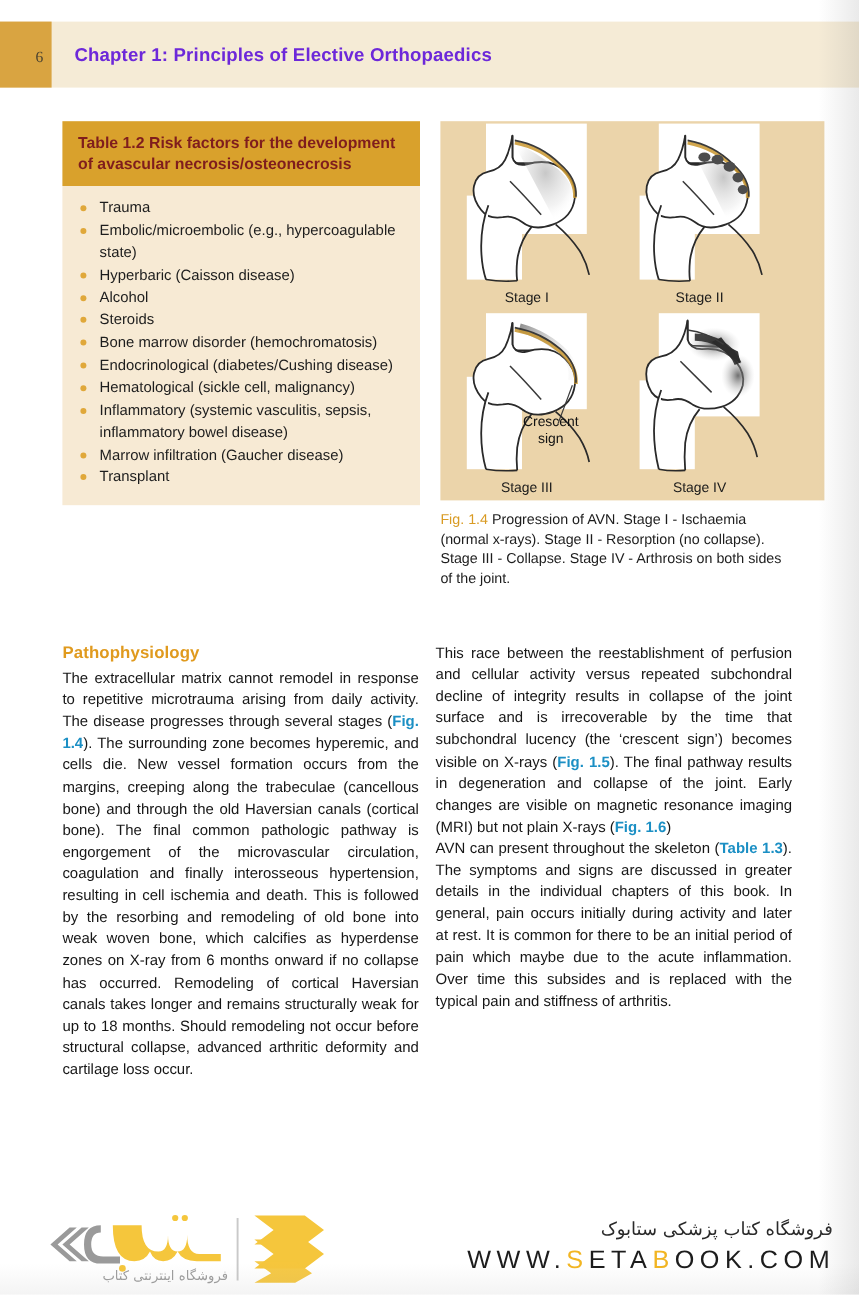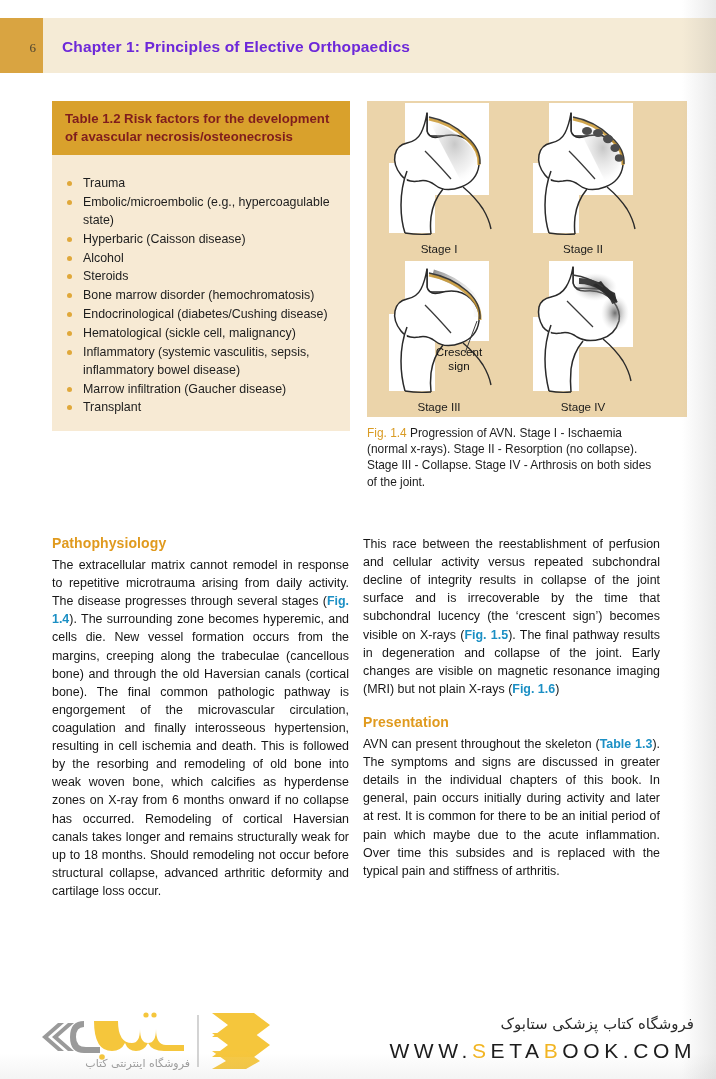--- a/index.html
+++ b/index.html
@@ -74,21 +74,21 @@
     padding: 9px 12px 10px 13px;
   }
   .table-head-text {
     font-size: 13.2px;
     font-weight: bold;
     color: #7f1d1d;
     line-height: 1.33;
   }
   .table-body {
     background: #f7ead4;
-    padding: 20px 10px 13px 13px;
+    padding: 10px 10px 13px 13px;
   }
   .table-list { list-style: none; }
   .table-list li {
     position: relative;
     padding-left: 18px;
     margin-bottom: 1px;
     font-size: 12.4px;
     line-height: 1.44;
     color: #1d1d1d;
   }
@@ -367,21 +367,20 @@
 </div>
 
 <div class="col col-left">
   <div class="sec-head">Pathophysiology</div>
   <p class="body-p"><span>The extracellular matrix cannot remodel in response to repetitive microtrauma arising from daily activity. The disease progresses through several stages (</span><span class="xref">Fig. 1.4</span><span>). The surrounding zone becomes hyperemic, and cells die. New vessel formation occurs from the margins, creeping along the trabeculae (cancellous bone) and through the old Haversian canals (cortical bone). The final common pathologic pathway is engorgement of the microvascular circulation, coagulation and finally interosseous hypertension, resulting in cell ischemia and death. This is followed by the resorbing and remodeling of old bone into weak woven bone, which calcifies as hyperdense zones on X-ray from 6 months onward if no collapse has occurred. Remodeling of cortical Haversian canals takes longer and remains structurally weak for up to 18 months. Should remodeling not occur before structural collapse, advanced arthritic deformity and cartilage loss occur.</span></p>
 </div>
 
 <div class="col col-right">
   <p class="body-p"><span>This race between the reestablishment of perfusion and cellular activity versus repeated subchondral decline of integrity results in collapse of the joint surface and is irrecoverable by the time that subchondral lucency (the ‘crescent sign’) becomes visible on X-rays (</span><span class="xref">Fig. 1.5</span><span>). The final pathway results in degeneration and collapse of the joint. Early changes are visible on magnetic resonance imaging (MRI) but not plain X-rays (</span><span class="xref">Fig. 1.6</span><span>)</span></p>
 
-  <div class="sec-head spaced">Presentation</div>
   <p class="body-p"><span>AVN can present throughout the skeleton (</span><span class="xref">Table 1.3</span><span>). The symptoms and signs are discussed in greater details in the individual chapters of this book. In general, pain occurs initially during activity and later at rest. It is common for there to be an initial period of pain which maybe due to the acute inflammation. Over time this subsides and is replaced with the typical pain and stiffness of arthritis.</span></p>
 </div>
 
 <div class="scan-shade-right"></div>
 <div class="scan-shade-bottom"></div>
 
 <div class="footer">
 
   <svg class="footer-logo" viewBox="0 0 300 64">
 

